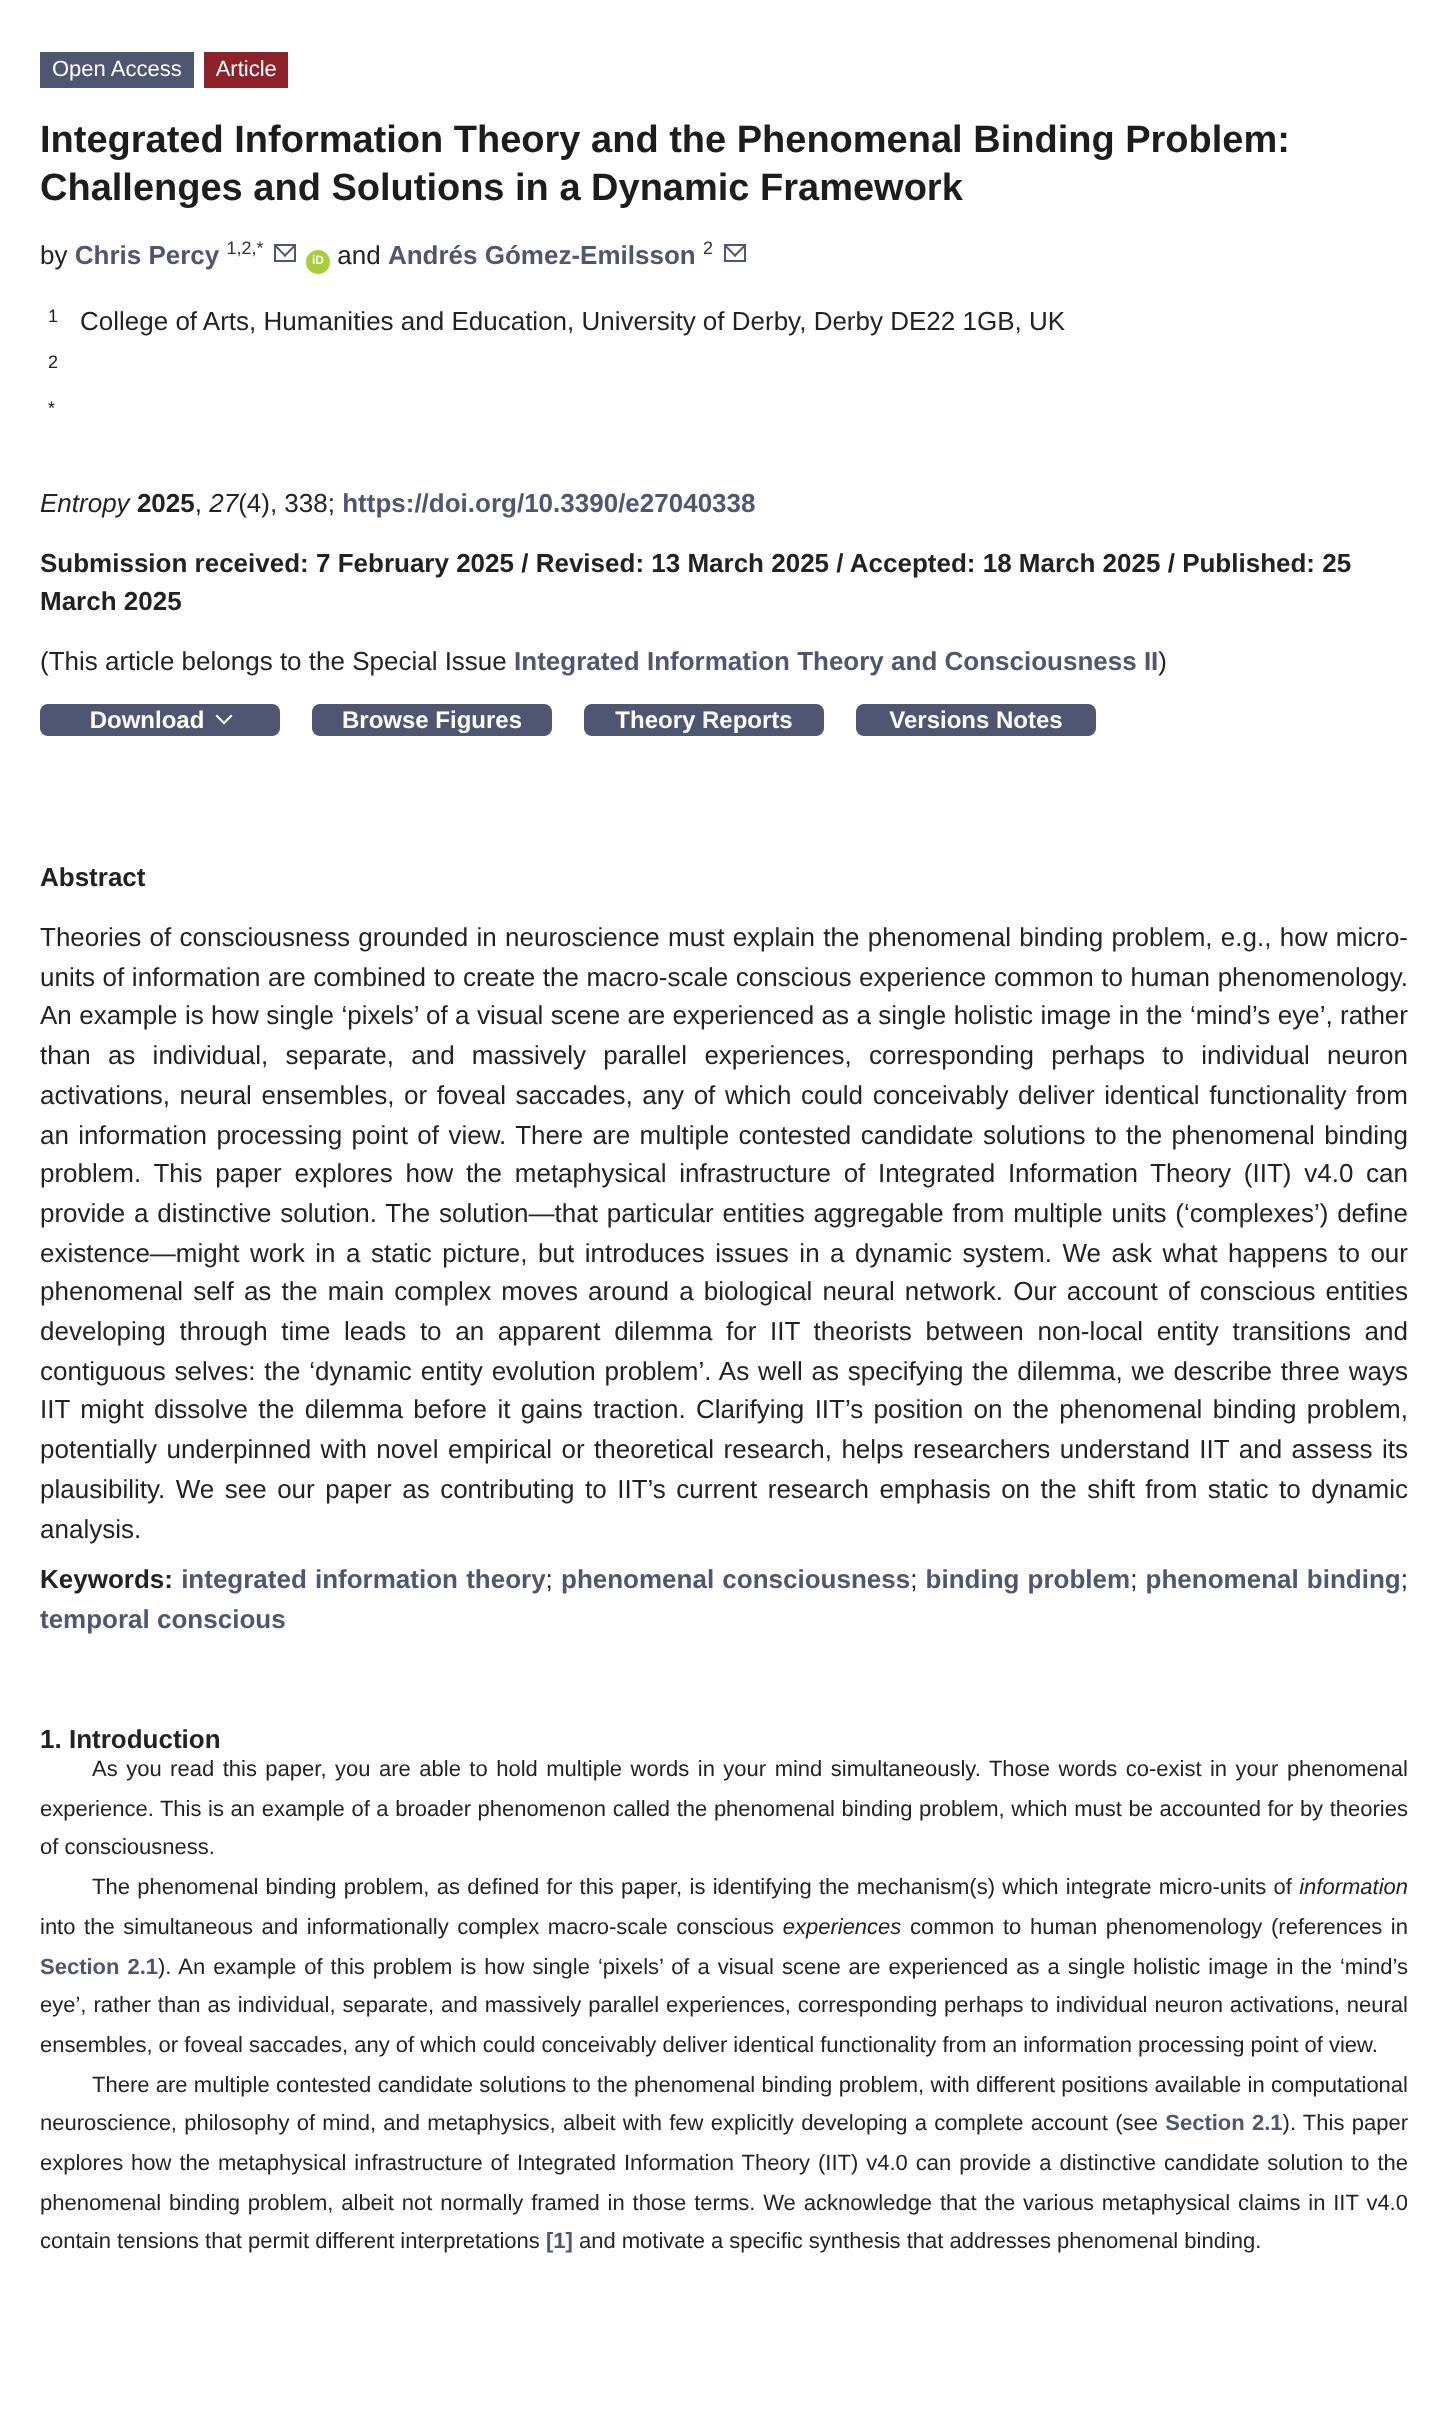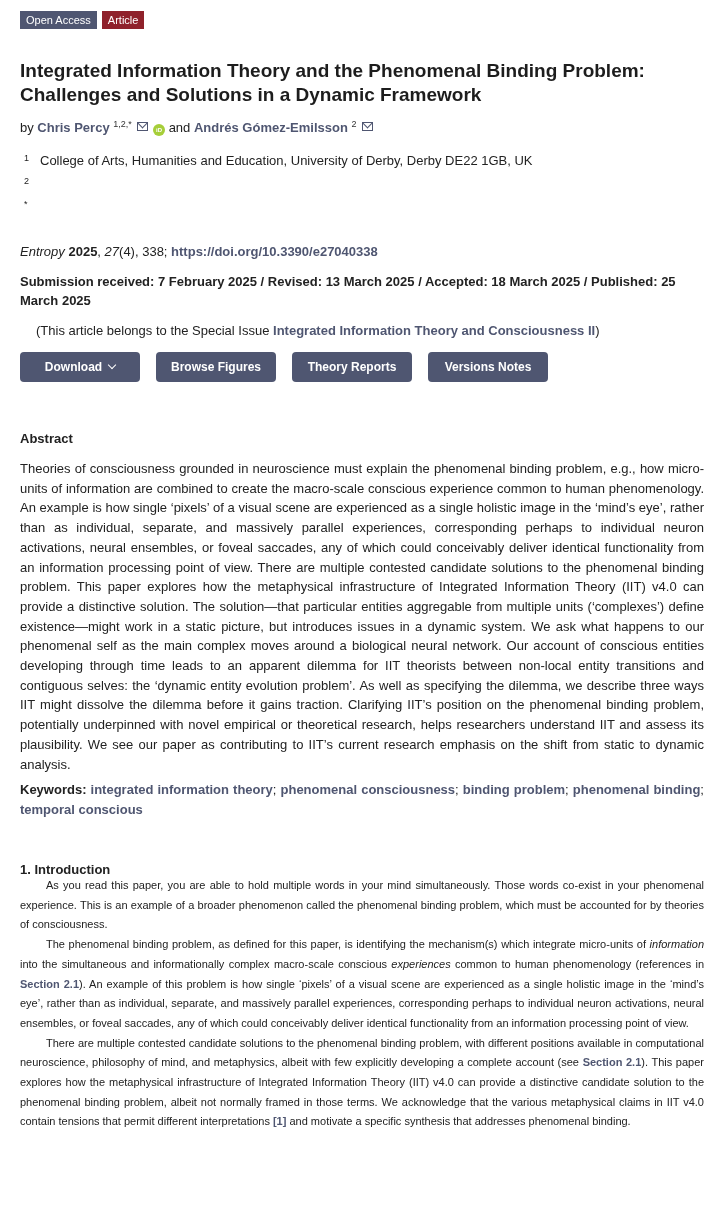--- a/index.html
+++ b/index.html
@@ -1,20 +1,20 @@
 <!DOCTYPE html>
 <html><head>
 <meta charset="utf-8">
 <style>
   * { box-sizing: border-box; margin: 0; padding: 0; }
   html, body { width: 724px; height: 1208px; background: #ffffff; overflow: hidden; }
   body { font-family: "Liberation Sans", sans-serif; color: #222222; font-size: 13px; position: relative; }
   .page { position: absolute; left: 20px; top: 0; width: 684px; }
 
-  .badges { position: absolute; top: 11px; left: 0; display: flex; gap: 5px; justify-content: flex-end; }
+  .badges { position: absolute; top: 26px; left: 0; display: flex; gap: 5px; justify-content: flex-end; }
   .badge { display: inline-block; color: #ffffff; font-size: 11px; line-height: 18px; padding: 0 6px; height: 18px; }
   .badge.oa { background: #4f5671; }
   .badge.art { background: #8f212b; }
 
   .title { position: absolute; top: 59px; left: 0; width: 684px; font-size: 19px; font-weight: bold; line-height: 24px; color: #1d1d1d; }
 
   .authors { position: absolute; top: 115px; left: 0; font-size: 13px; line-height: 18px; white-space: nowrap; }
   .author-link { color: #4f5671; font-weight: bold; text-decoration: none; }
   .sup { font-size: 9px; vertical-align: 5px; color: #333; }
   .mail-icon { display: inline-block; width: 11px; height: 9px; border: 1px solid #4f5671; position: relative; vertical-align: 1px; margin-left: 2px; }
@@ -24,25 +24,25 @@
   .affils { position: absolute; top: 152px; left: 4px; font-size: 13px; }
   .affil { display: flex; height: 23px; align-items: flex-start; }
   .affil .num { width: 16px; font-size: 9px; padding-top: 1px; }
   .affil .txt { line-height: 18px; }
 
   .citation { position: absolute; top: 243px; left: 0; font-size: 13px; line-height: 18px; }
   .doi { color: #4f5671; font-weight: bold; text-decoration: none; }
 
   .dates { position: absolute; top: 272px; left: 0; width: 684px; font-size: 13px; font-weight: bold; line-height: 19px; }
 
-  .special { position: absolute; top: 321px; left: 0; font-size: 13px; line-height: 20px; margin-left: 16px; }
+  .special { position: absolute; top: 321px; left: 0; font-size: 13px; line-height: 20px; }
   .special a { color: #4f5671; font-weight: bold; text-decoration: none; }
 
   .buttons { position: absolute; top: 352px; left: 0; display: flex; gap: 16px; }
-  .btn { background: #4f5671; color: #fff; font-weight: bold; font-size: 12px; height: 30px; border-radius: 4px; display: flex; align-items: center; justify-content: center; cursor: pointer; }
+  .btn { background: #4f5671; color: #fff; font-weight: bold; font-size: 12px; height: 16px; border-radius: 4px; display: flex; align-items: center; justify-content: center; cursor: pointer; }
   .btn.dl { width: 120px; }
   .btn.bf { width: 120px; }
   .btn.rr { width: 120px; }
   .btn.vn { width: 120px; }
   .chev { display: inline-block; width: 6px; height: 6px; border-right: 1.5px solid #fff; border-bottom: 1.5px solid #fff; transform: rotate(45deg); margin-left: 7px; margin-top: -4px; }
 
   .h-abs { position: absolute; top: 431px; left: 0; font-size: 13px; font-weight: bold; }
   .abstract { position: absolute; top: 459px; left: 0; width: 684px; font-size: 13px; line-height: 19.7px; text-align: justify; }
 
   .keywords { position: absolute; top: 780px; left: 0; width: 684px; font-size: 13px; line-height: 20px; text-align: justify; }

